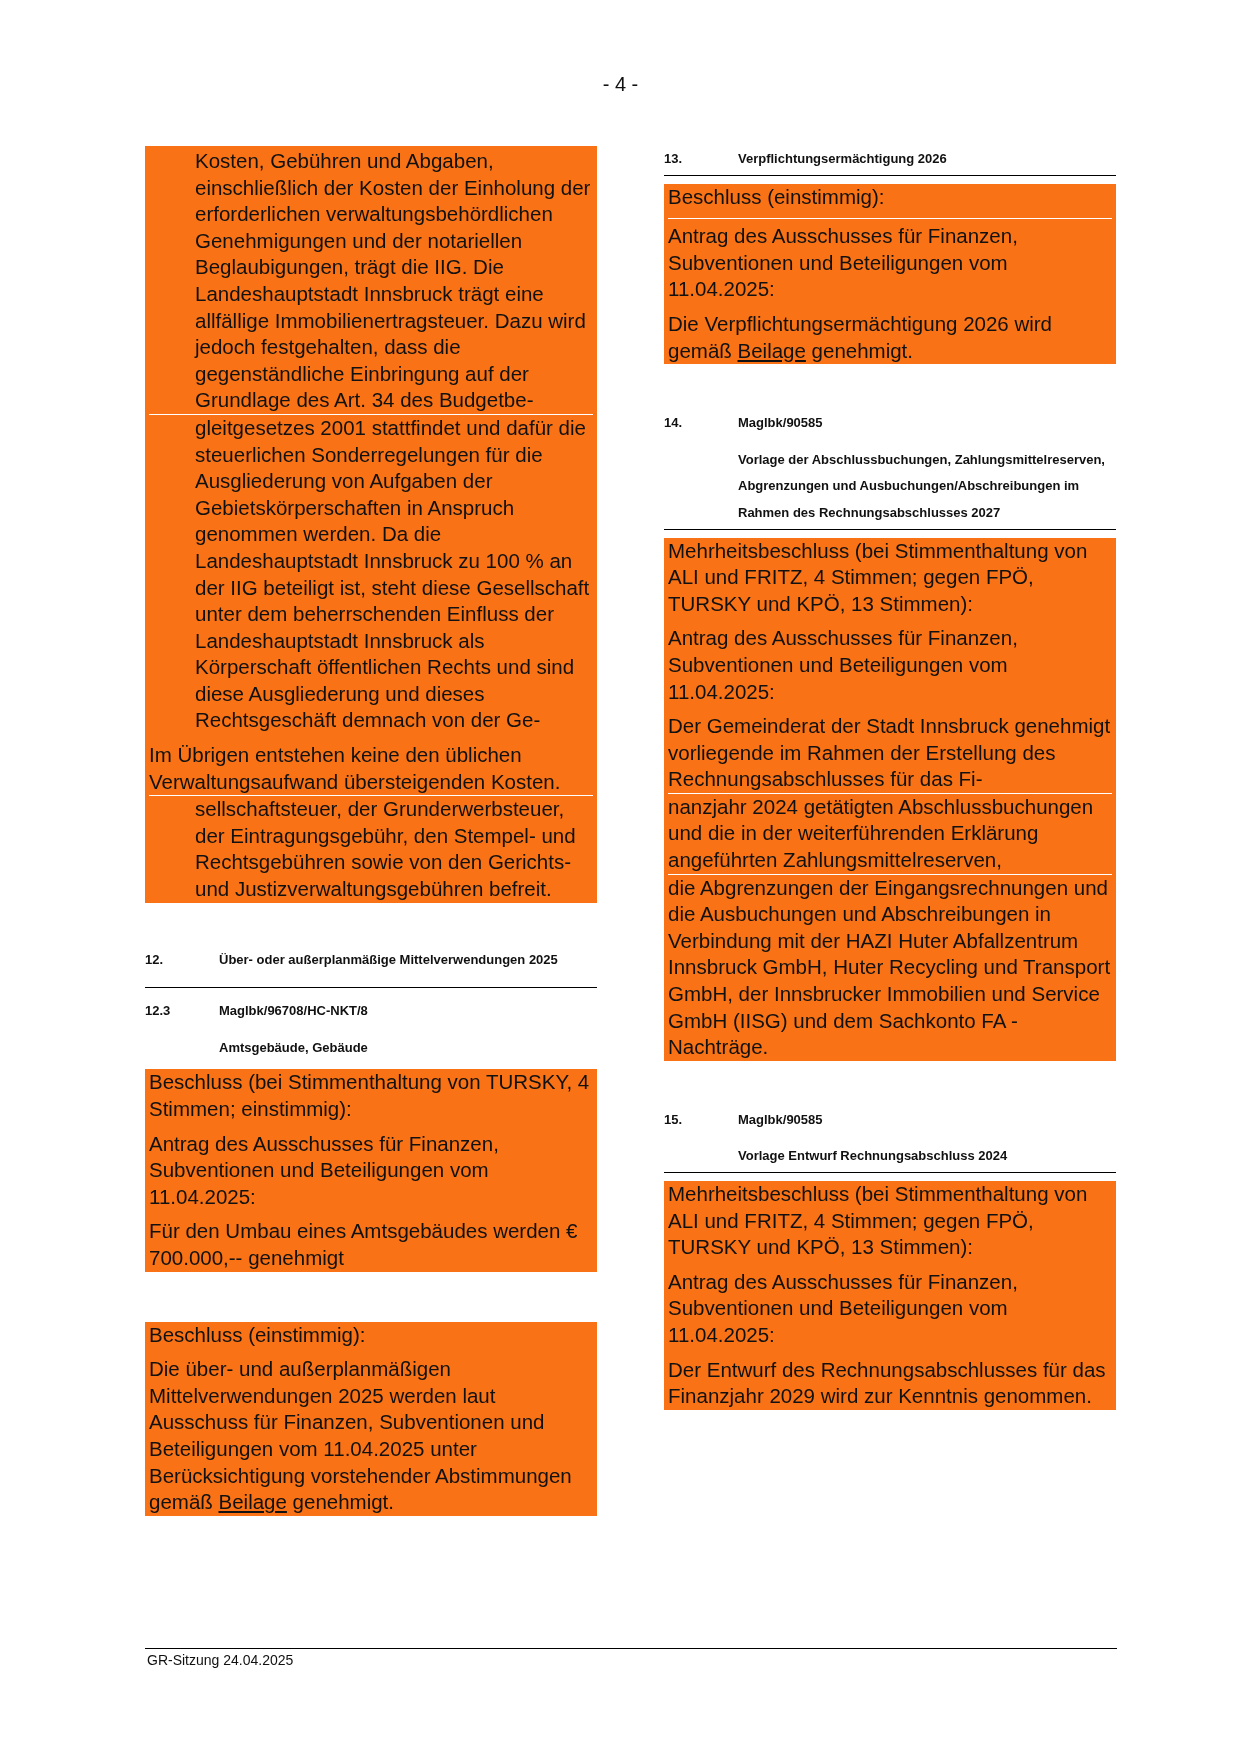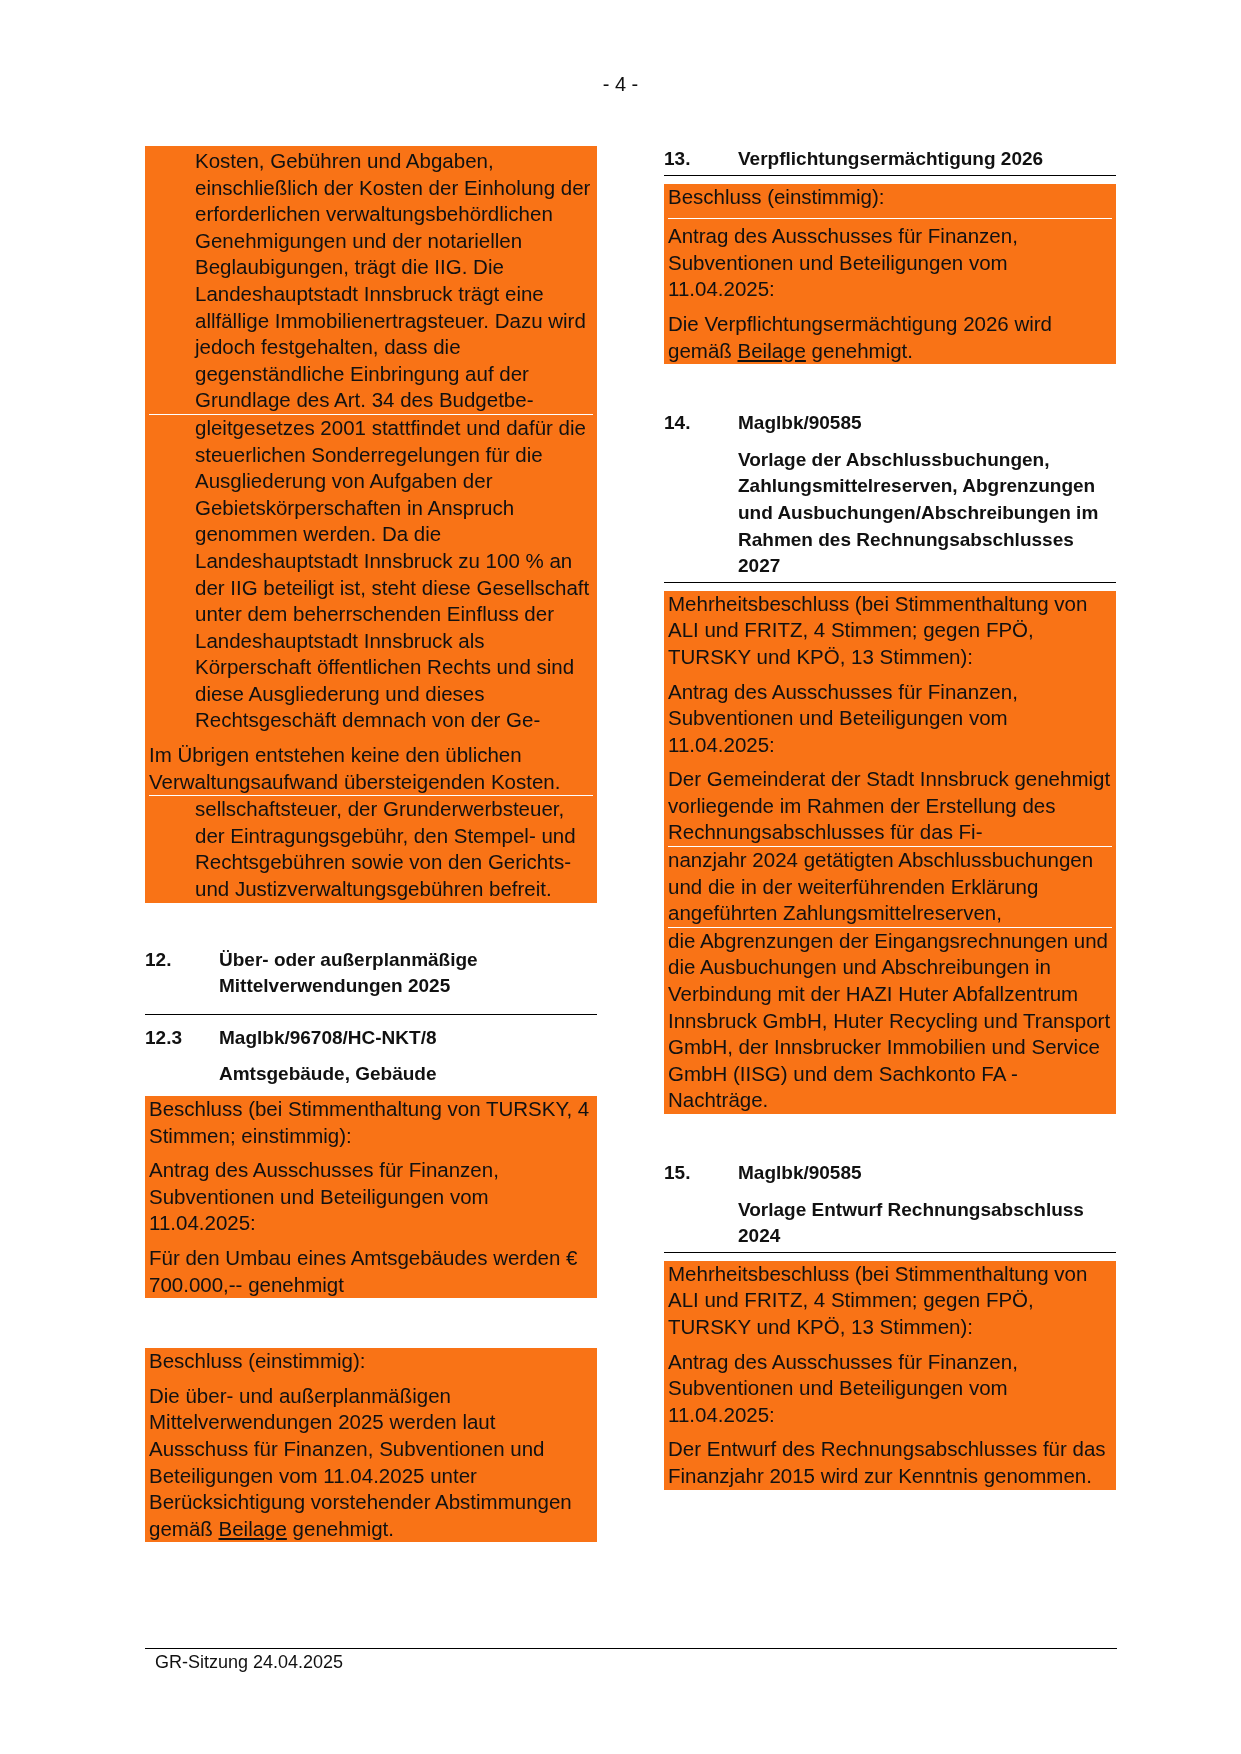--- a/index.html
+++ b/index.html
@@ -9,27 +9,27 @@
               font-size: 20px; }
   .col { position: absolute; width: 452px; }
   .col-left { left: 145px; top: 146px; }
   .col-right { left: 664px; top: 146px; }
   .shade { background: #f97316; padding: 0 4px; }
   .p { font-size: 20.5px; line-height: 26.6px; margin: 0; }
   .p + .p { margin-top: 8px; }
   .shade .p:first-child { padding-top: 0; }
   .indent { padding-left: 46px; }
   .sep { border-top: 1.5px solid #fff; }
-  .heading { font-weight: bold; font-size: 19px; line-height: 26.6px; display: flex; }
+  .heading { font-weight: bold; font-size: 13px; line-height: 26.6px; display: flex; }
   .heading .num { width: 74px; flex: none; }
   .heading .txt { flex: 1; }
   .rule { border-bottom: 1.3px solid #000; }
   .u { text-decoration: underline; }
   .footer-line { position: absolute; left: 145px; width: 972px; top: 1648px; border-top: 1.3px solid #000; }
-  .footer { position: absolute; left: 155px; top: 1652px; font-size: 18px; }
+  .footer { position: absolute; left: 147px; top: 1652px; font-size: 14px; }
   a { color: inherit; margin-top: 28px; }
 </style>
 </head>
 <body>
 
 <div class="page-num">- 4 -</div>
 
 <div class="col col-left">
   <div class="shade" style="padding-top:2px;">
     <p class="p indent">Kosten, Gebühren und Abgaben, einschließlich der Kosten der Einholung der erforderlichen verwaltungsbehördlichen Genehmigungen und der notariellen Beglaubigungen, trägt die IIG. Die Landeshauptstadt Innsbruck trägt eine allfällige Immobilienertragsteuer. Dazu wird jedoch festgehalten, dass die gegenständliche Einbringung auf der Grundlage des Art. 34 des Budgetbe-</p>
@@ -105,18 +105,18 @@
     <span class="num">15.</span>
     <span class="txt">Maglbk/90585</span>
   </div>
   <div class="heading rule" style="margin-top:10px;padding-bottom:2px;">
     <span class="num"></span>
     <span class="txt">Vorlage Entwurf Rechnungsabschluss 2024</span>
   </div>
   <div class="shade" style="margin-top:8px;">
     <p class="p">Mehrheitsbeschluss (bei Stimmenthaltung von ALI und FRITZ, 4 Stimmen; gegen FPÖ, TURSKY und KPÖ, 13 Stimmen):</p>
     <p class="p">Antrag des Ausschusses für Finanzen, Subventionen und Beteiligungen vom 11.04.2025:</p>
-    <p class="p">Der Entwurf des Rechnungsabschlusses für das Finanzjahr 2015 wird zur Kenntnis genommen.</p>
+    <p class="p">Der Entwurf des Rechnungsabschlusses für das Finanzjahr 2029 wird zur Kenntnis genommen.</p>
   </div>
 </div>
 
 <div class="footer-line"></div>
 <div class="footer">GR-Sitzung 24.04.2025</div>
 
 </body></html>

